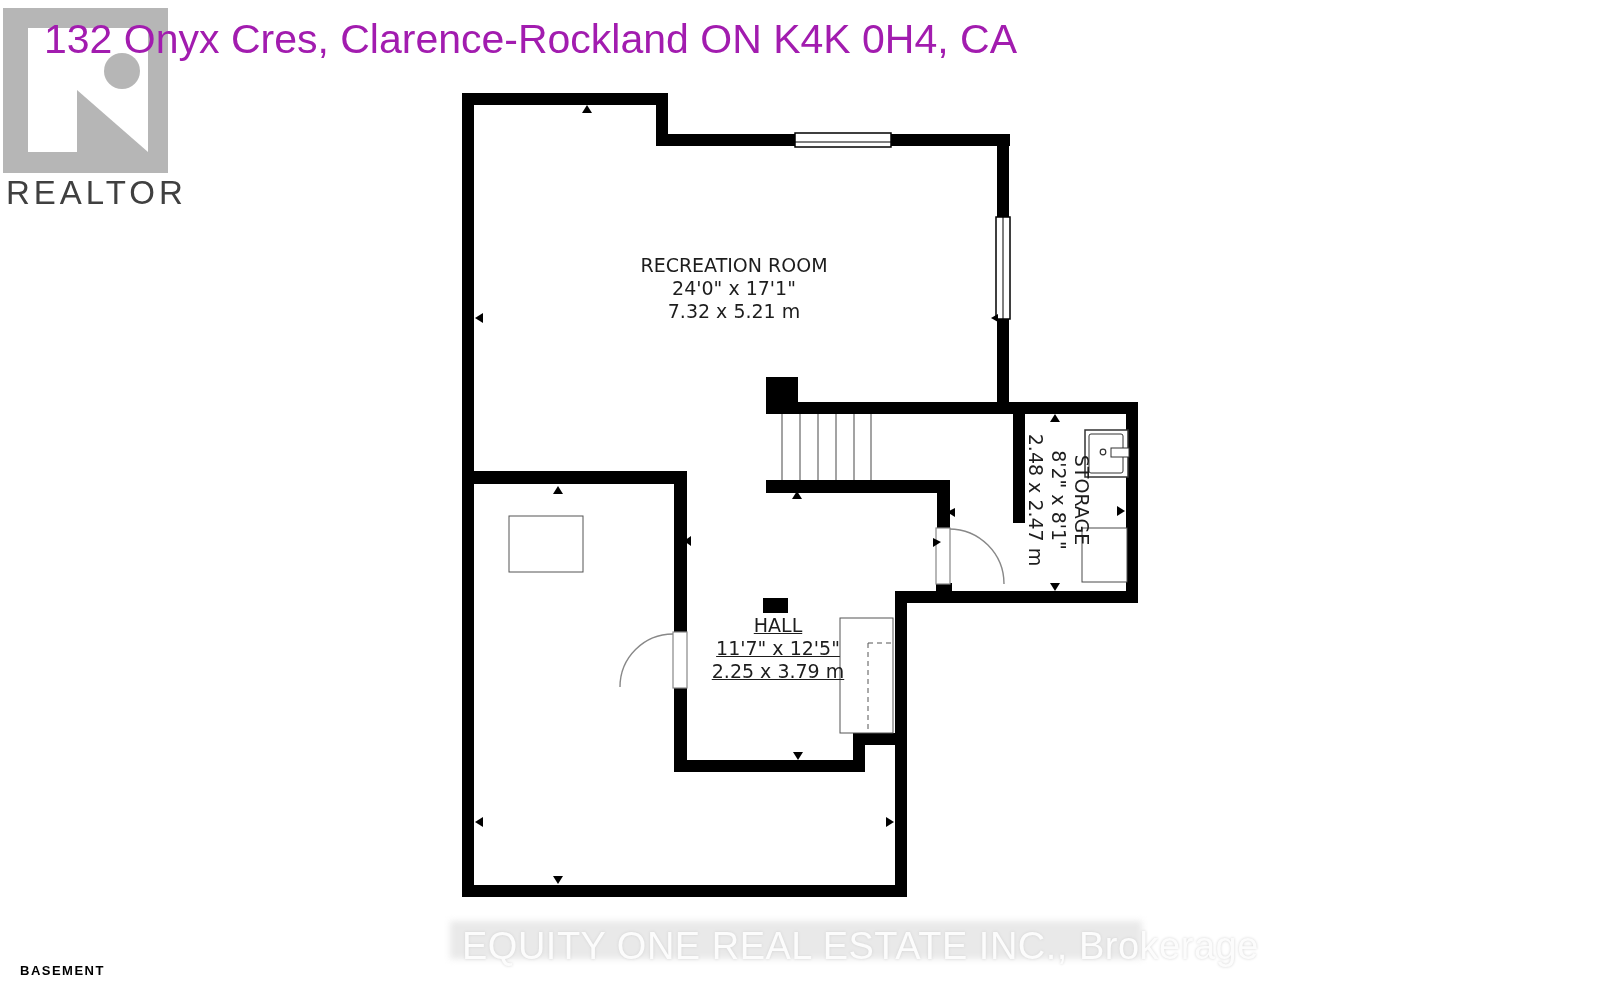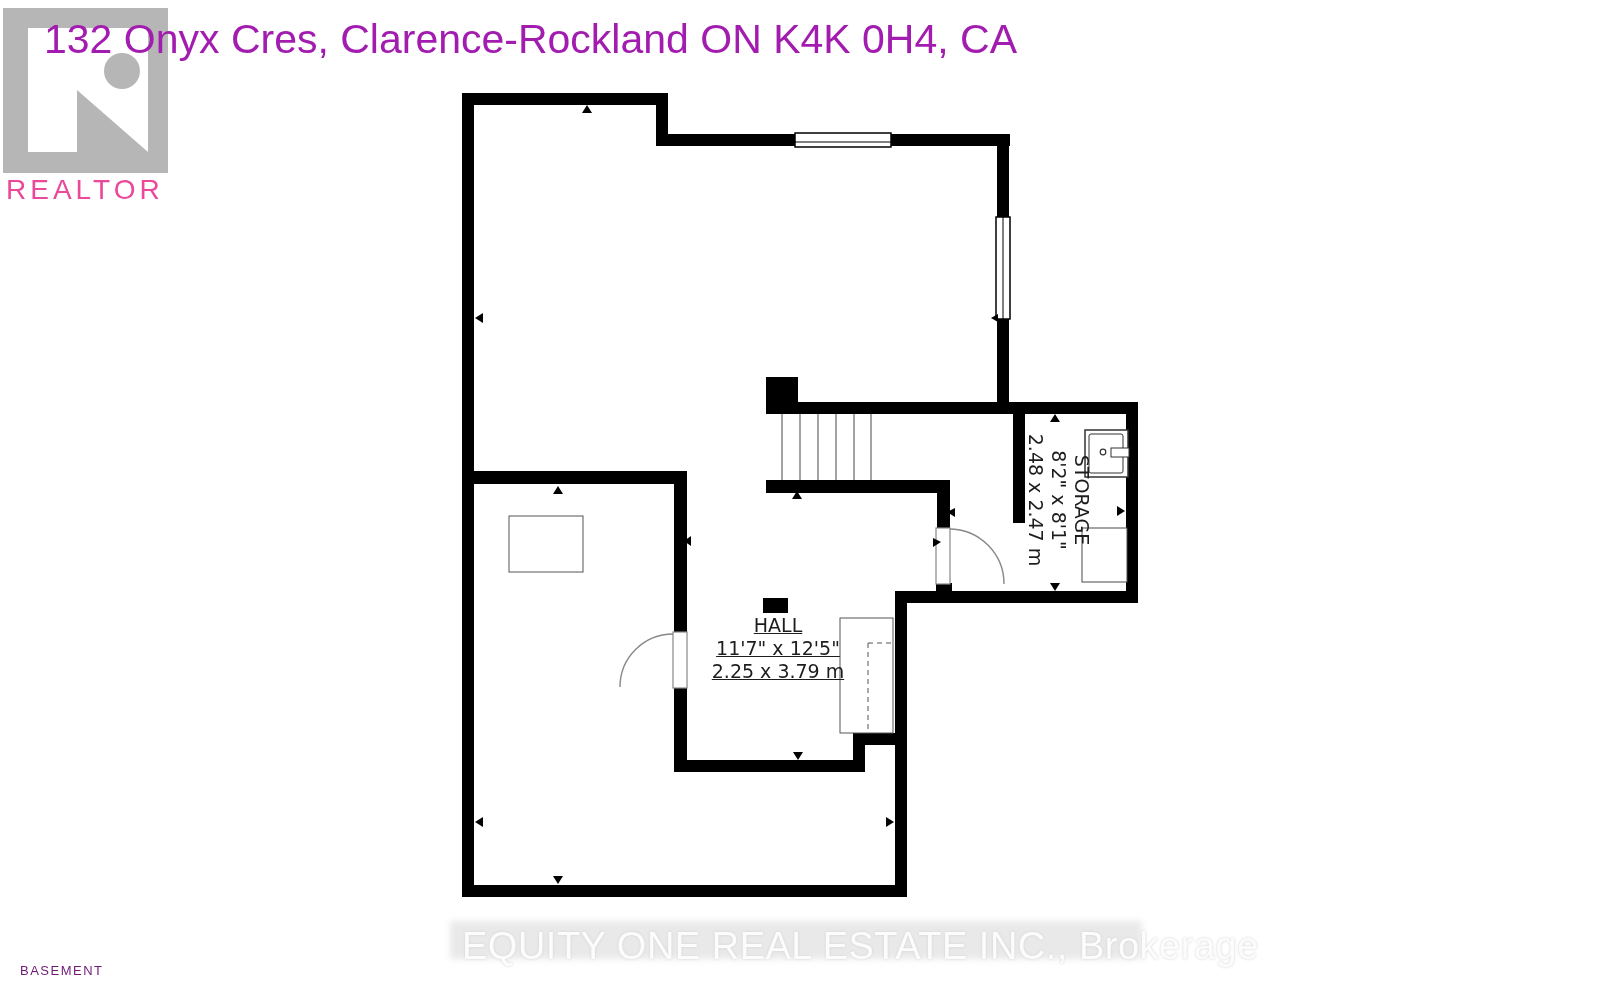--- a/index.html
+++ b/index.html
@@ -7,35 +7,35 @@
        font-family:"Liberation Sans",sans-serif;}
   .page{position:absolute;left:0;top:0;width:1600px;height:1000px;}
 
   .plan-svg{position:absolute;left:0;top:0;z-index:1;}
 
   .title{position:absolute;left:44px;top:16px;z-index:3;
          font-size:41px;color:#a21caf;white-space:nowrap;letter-spacing:0px;}
 
   .logo-box{position:absolute;left:3px;top:8px;z-index:1;}
   .logo-word{position:absolute;left:6px;top:174px;z-index:1;
-             font-size:28px;letter-spacing:4px;color:#ec4899;white-space:nowrap;}
+             font-size:33px;letter-spacing:4px;color:#404040;white-space:nowrap;}
   .logo-word sup{font-size:15px;letter-spacing:0;}
 
   .room-label{position:absolute;z-index:2;transform:translateX(-50%);
               text-align:center;font-family:"DejaVu Sans",sans-serif;
               font-size:19px;line-height:23px;color:#1d1d1d;white-space:nowrap;}
   .room-label.rotated{transform:translate(-50%,-50%) rotate(90deg);}
 
   .watermark-band{position:absolute;left:450px;top:921px;width:692px;height:38px;
                   background:#e9e9e9;filter:blur(3px);z-index:2;}
   .watermark-text{position:absolute;left:462px;top:925px;z-index:3;
                   font-size:38px;color:#fcfcfc;letter-spacing:0.5px;white-space:nowrap;
                   text-shadow:0 0 3px #d2d2d2;}
   .level-label{position:absolute;left:20px;top:963px;z-index:2;
-               font-size:13px;letter-spacing:1.5px;color:#701a75;}
+               font-size:13px;letter-spacing:1.5px;color:#000000;font-weight:bold;}
 </style>
 </head>
 <body>
 
 <div class="page">
 
   <svg class="logo-box" width="165" height="165" viewBox="0 0 165 165">
     <rect x="0" y="0" width="165" height="165" fill="#b6b6b6"></rect>
     <rect x="25" y="20" width="120" height="62" fill="#ffffff"></rect>
     <rect x="25" y="20" width="49" height="124" fill="#ffffff"></rect>
@@ -134,20 +134,25 @@
       <polygon points="941,542 933,538 933,547"></polygon>
       <polygon points="684,541 691,536 691,546"></polygon>
       <polygon points="798,760 793,752 803,752"></polygon>
       <polygon points="558,884 553,876 563,876"></polygon>
       <polygon points="475,822 483,817 483,827"></polygon>
       <polygon points="894,822 886,817 886,827"></polygon>
       <polygon points="991,318 998,314 998,322"></polygon>
     </g>
   </svg>
 
+  <div class="room-label" style="left:734px;top:254px;">
+    <div>RECREATION ROOM</div>
+    <div>24'0" x 17'1"</div>
+    <div>7.32 x 5.21 m</div>
+  </div>
 
 
   <div class="room-label" style="left:778px;top:614px;text-decoration:underline;">
     <div>HALL</div>
     <div>11'7" x 12'5"</div>
     <div>2.25 x 3.79 m</div>
   </div>
 
   <div class="room-label rotated" style="left:1058px;top:500px;">
     <div>STORAGE</div>

